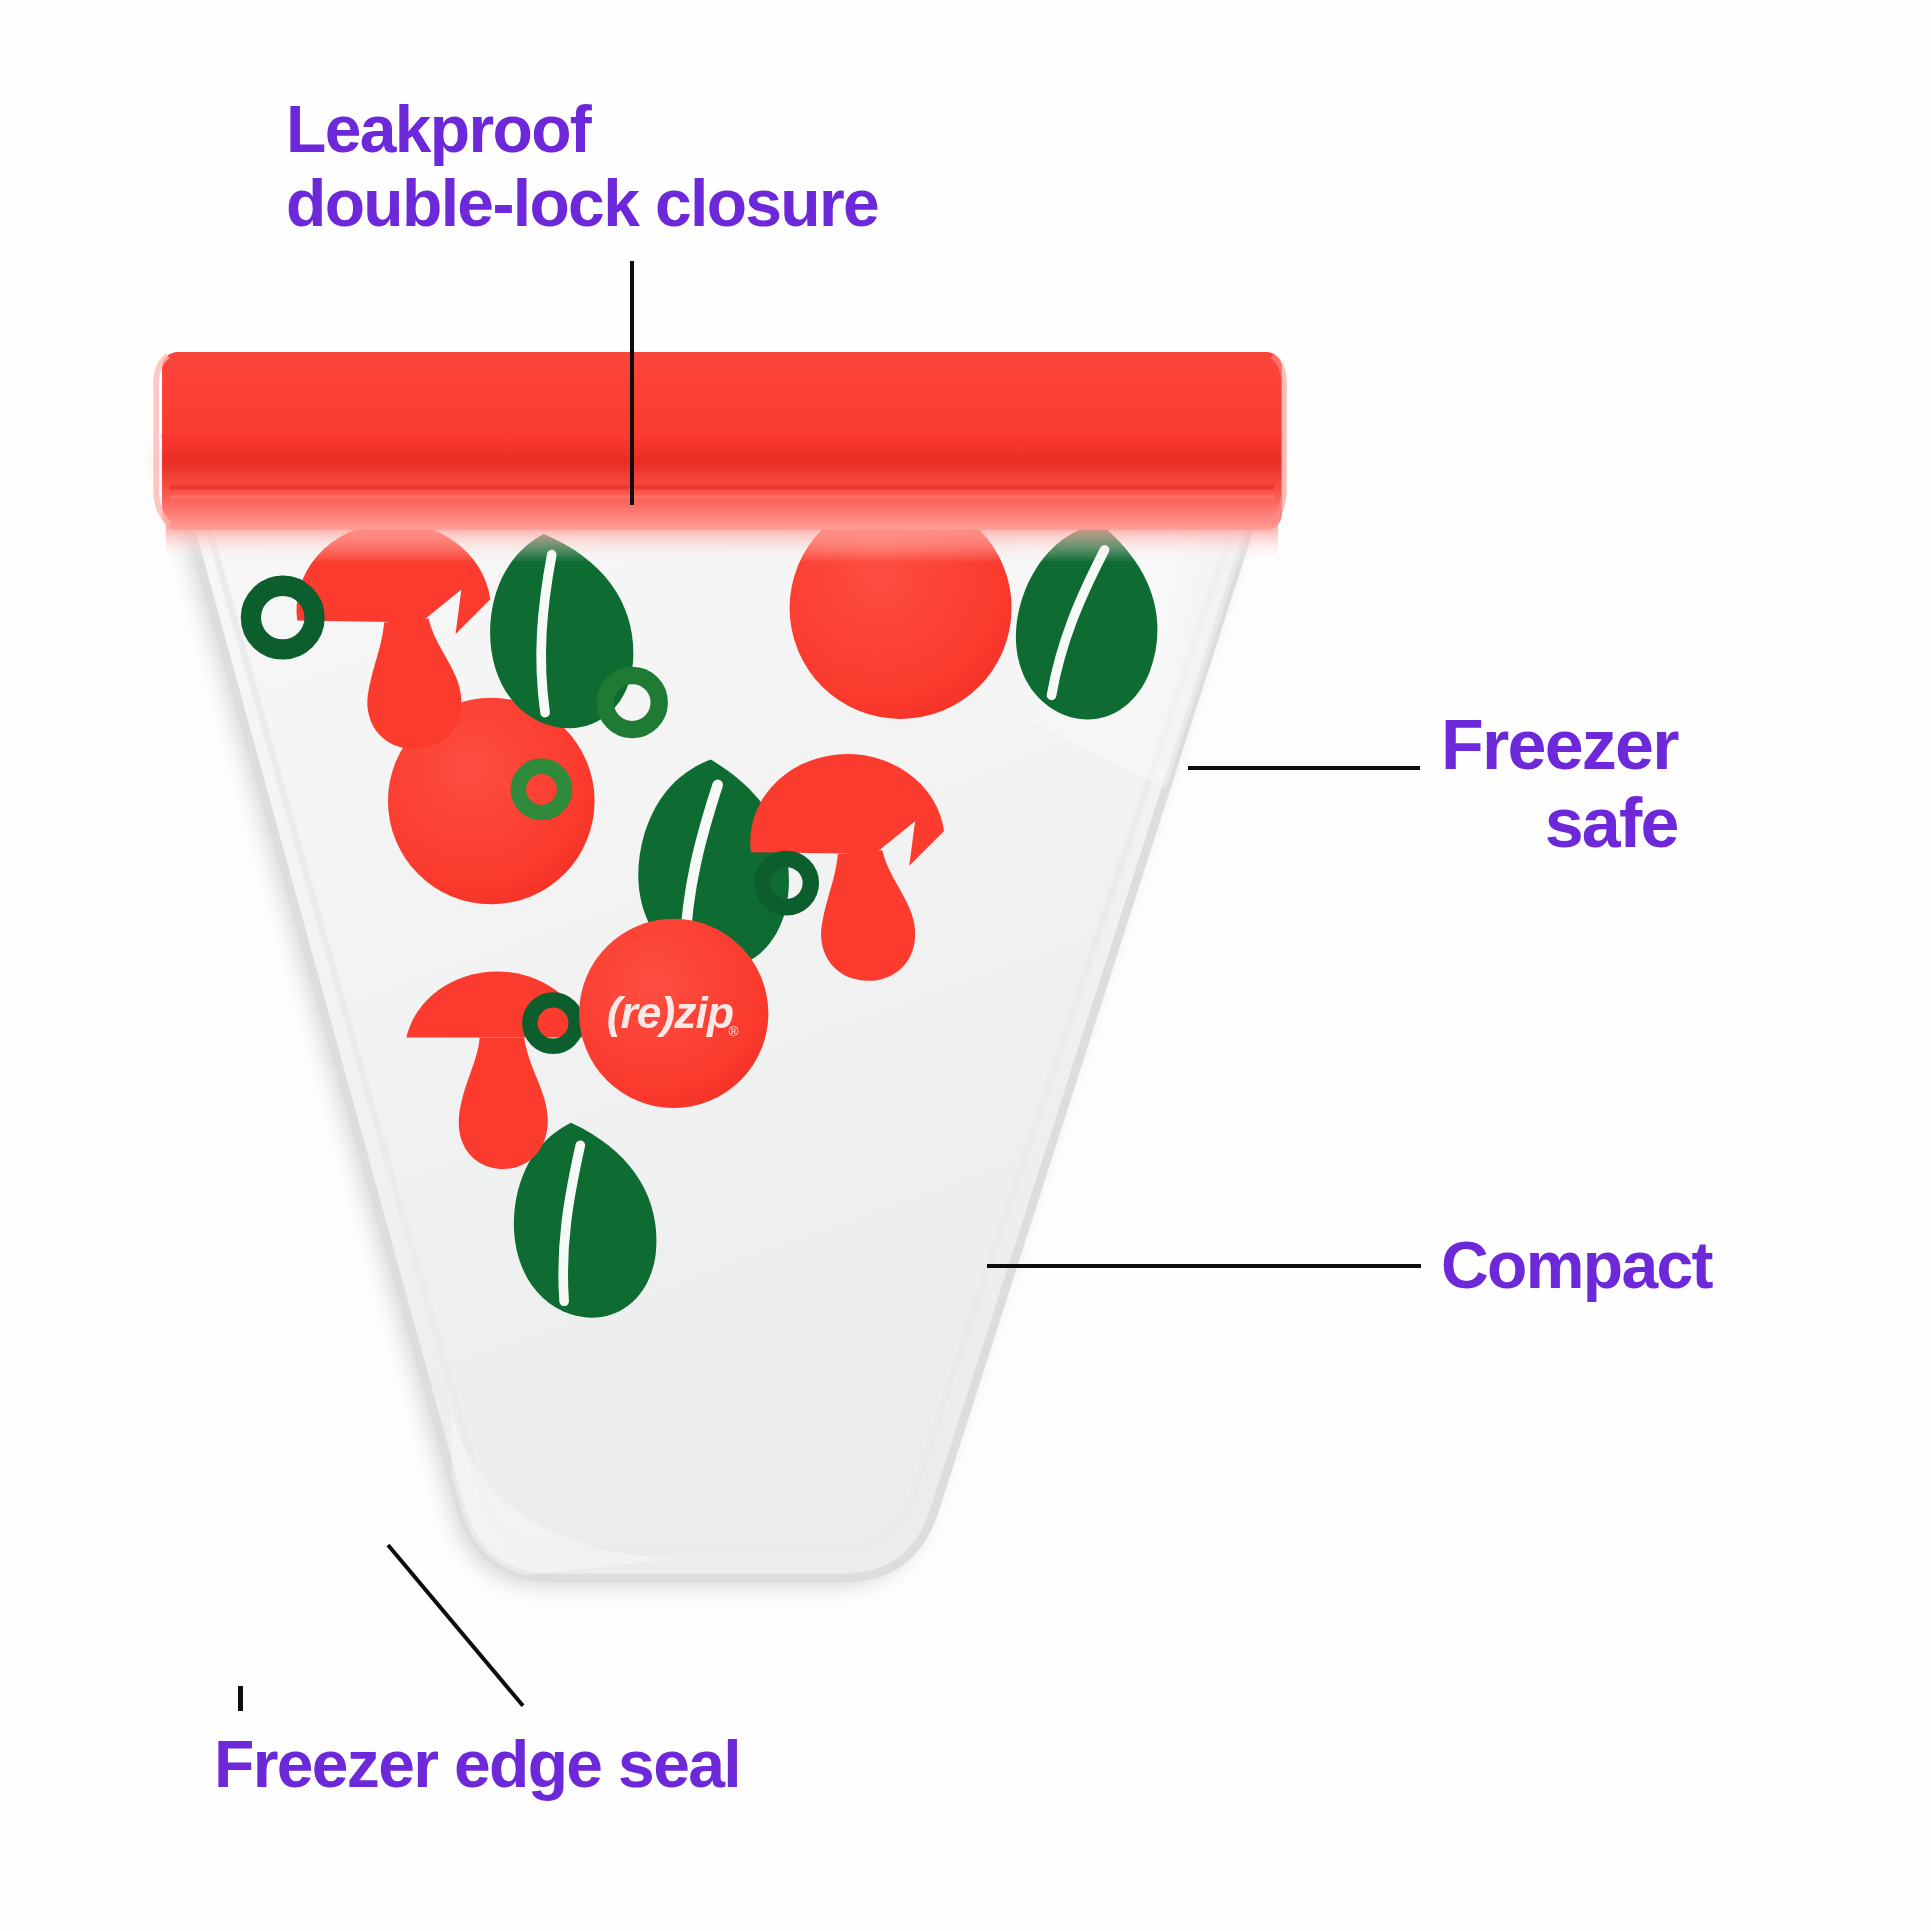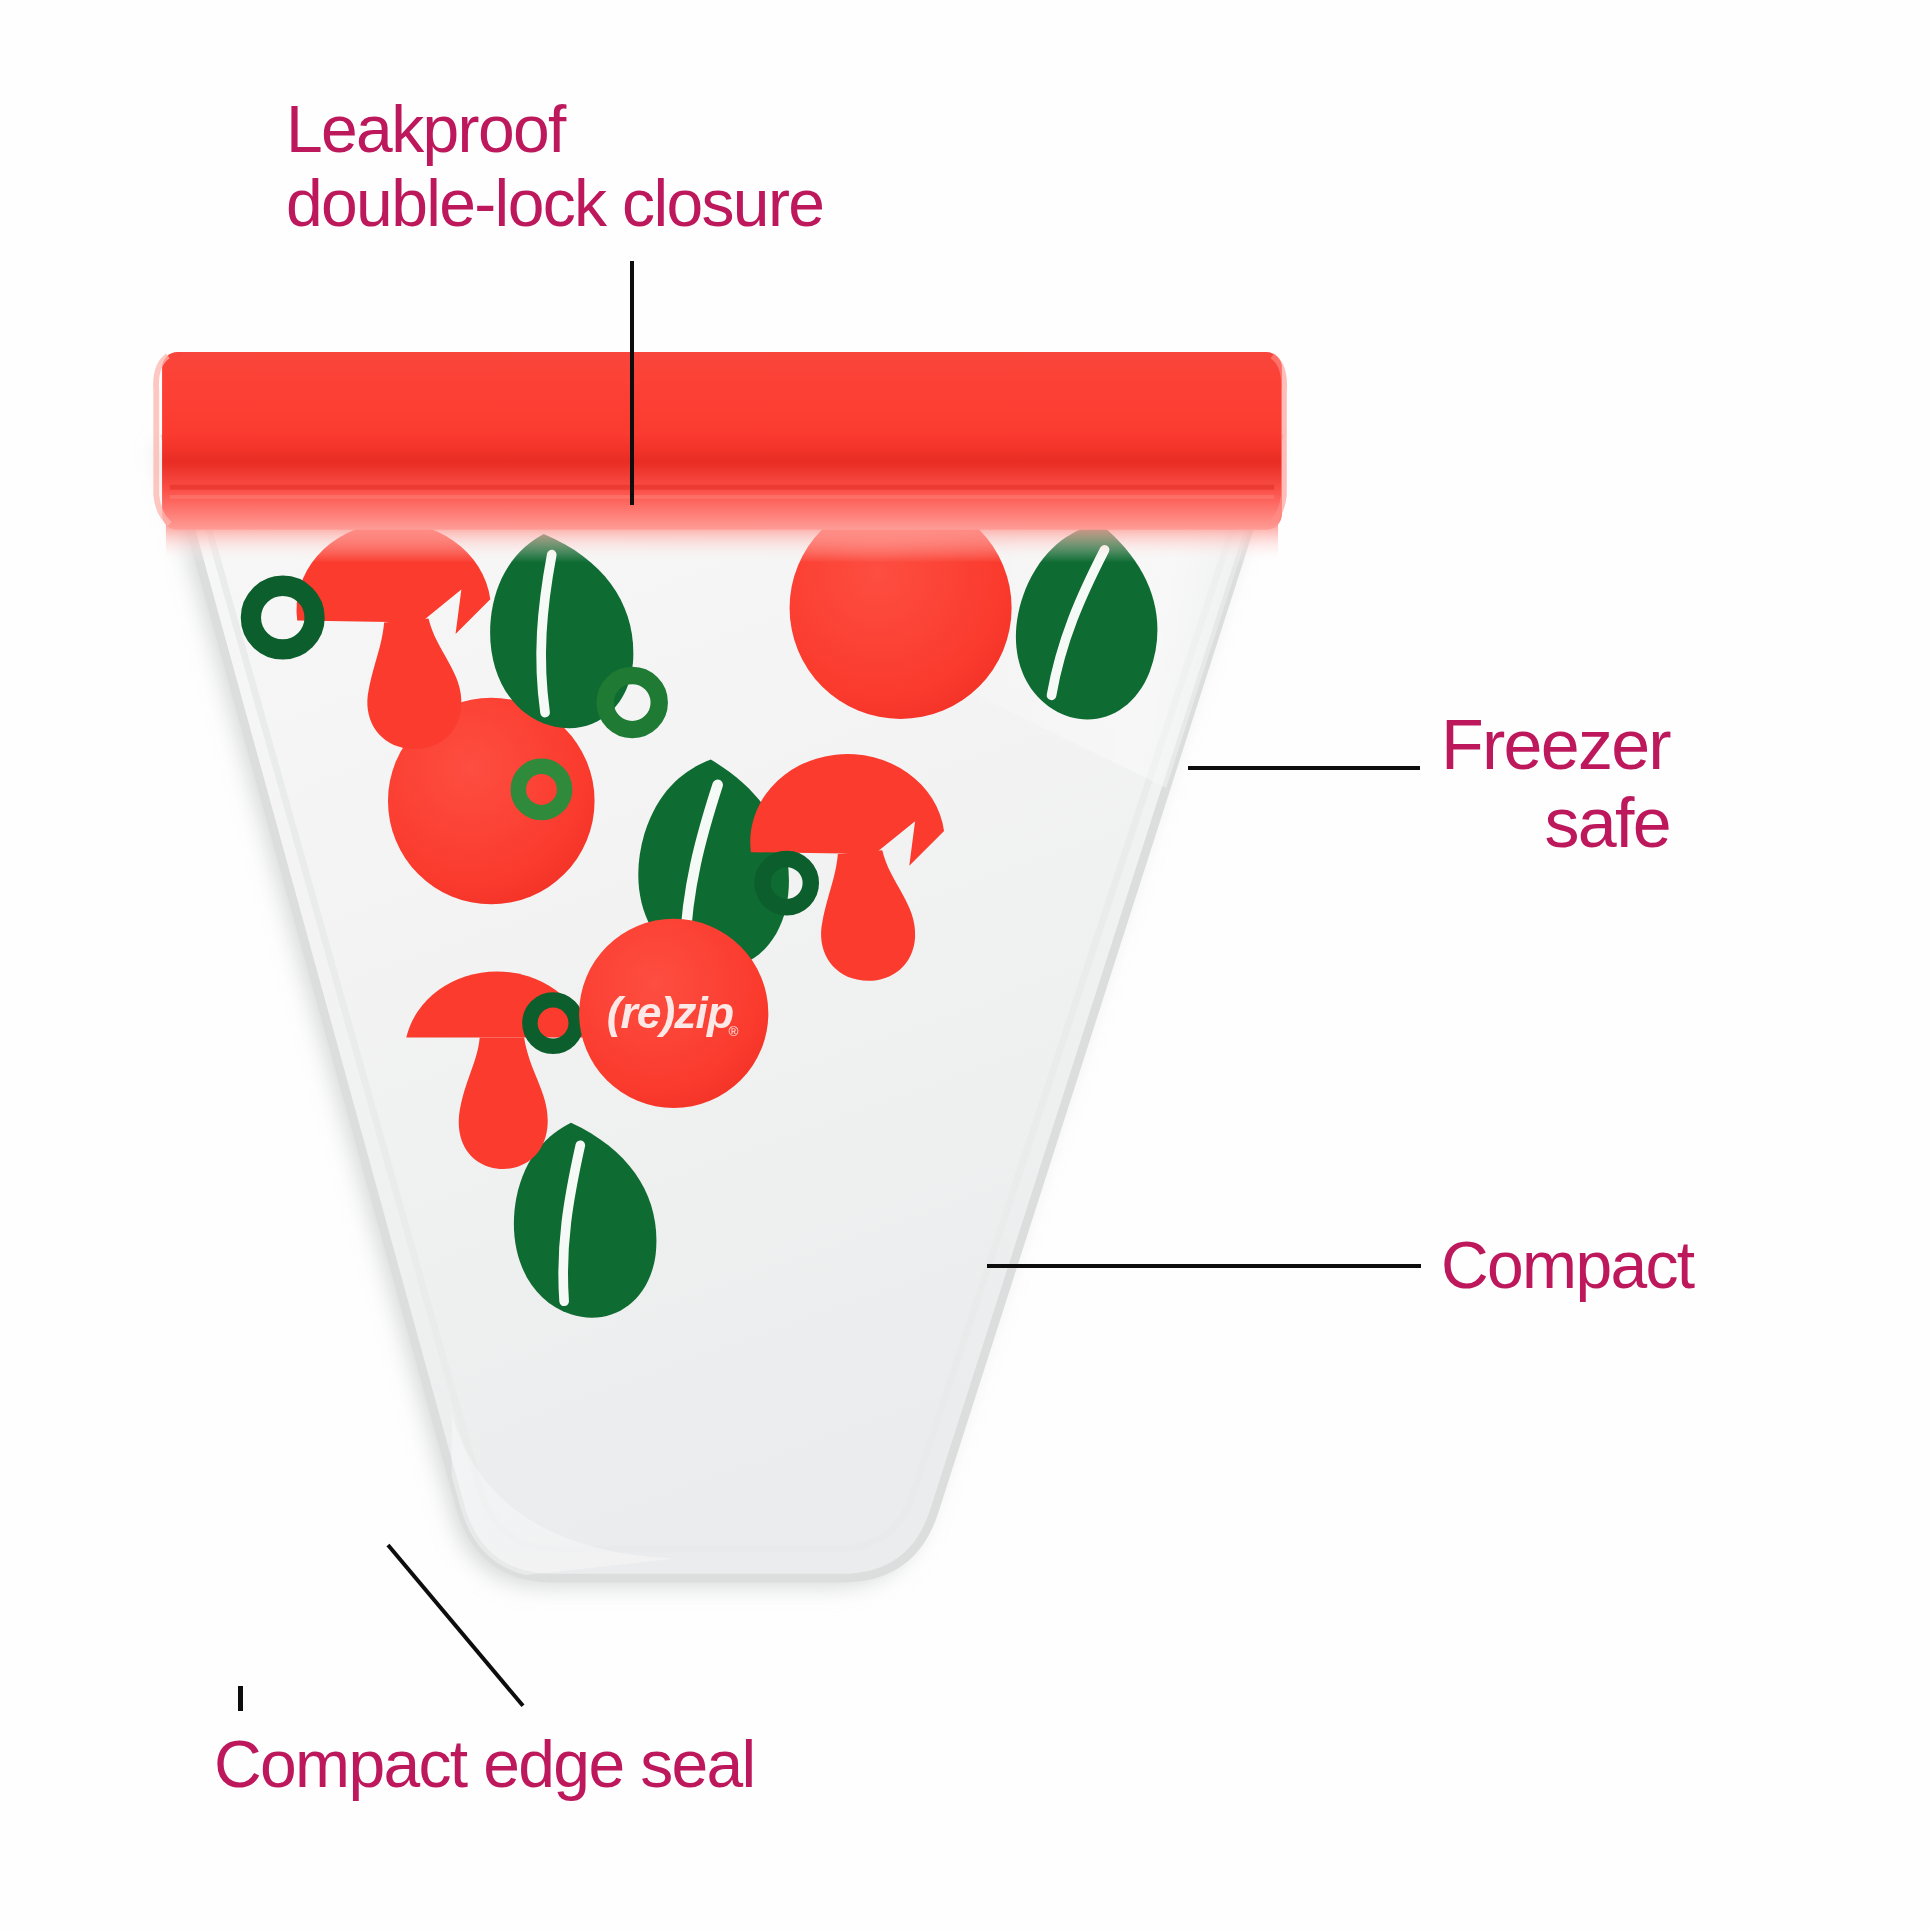--- a/index.html
+++ b/index.html
@@ -18,23 +18,23 @@
 
   #stage {
     position: absolute;
     inset: 0;
     background: #fefefe;
   }
 
   
   .callout {
     position: absolute;
-    color: #be185d;
+    color: #6d28d9;
     font-family: "Liberation Sans", sans-serif;
-    font-weight: normal;
+    font-weight: bold;
     letter-spacing: -0.025em;
     line-height: 1.12;
     white-space: pre-line;
   }
 
   #label-leakproof {
     left: 286px;
     top: 93px;
     font-size: 66px;
     text-align: left;
@@ -279,16 +279,16 @@
   <div class="leader" id="tick-mark"></div>
 
   <div class="callout" id="label-leakproof">Leakproof
 double-lock closure</div>
 
   <div class="callout" id="label-freezer">Freezer
 safe</div>
 
   <div class="callout" id="label-compact">Compact</div>
 
-  <div class="callout" id="label-doubleedge">Compact edge seal</div>
+  <div class="callout" id="label-doubleedge">Freezer edge seal</div>
 
 </div>
 
 
 </body></html>

